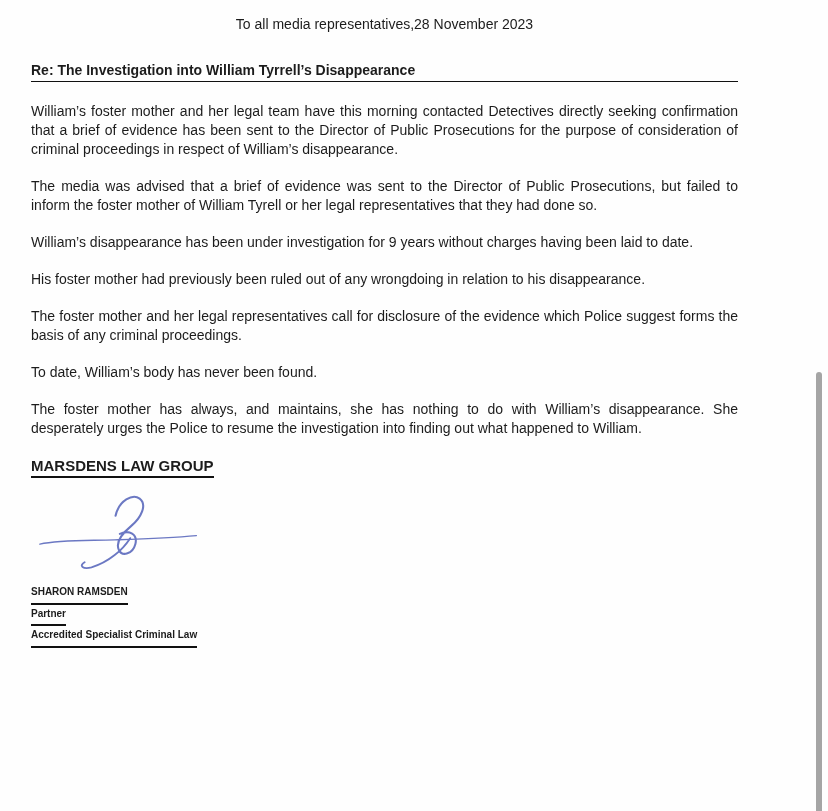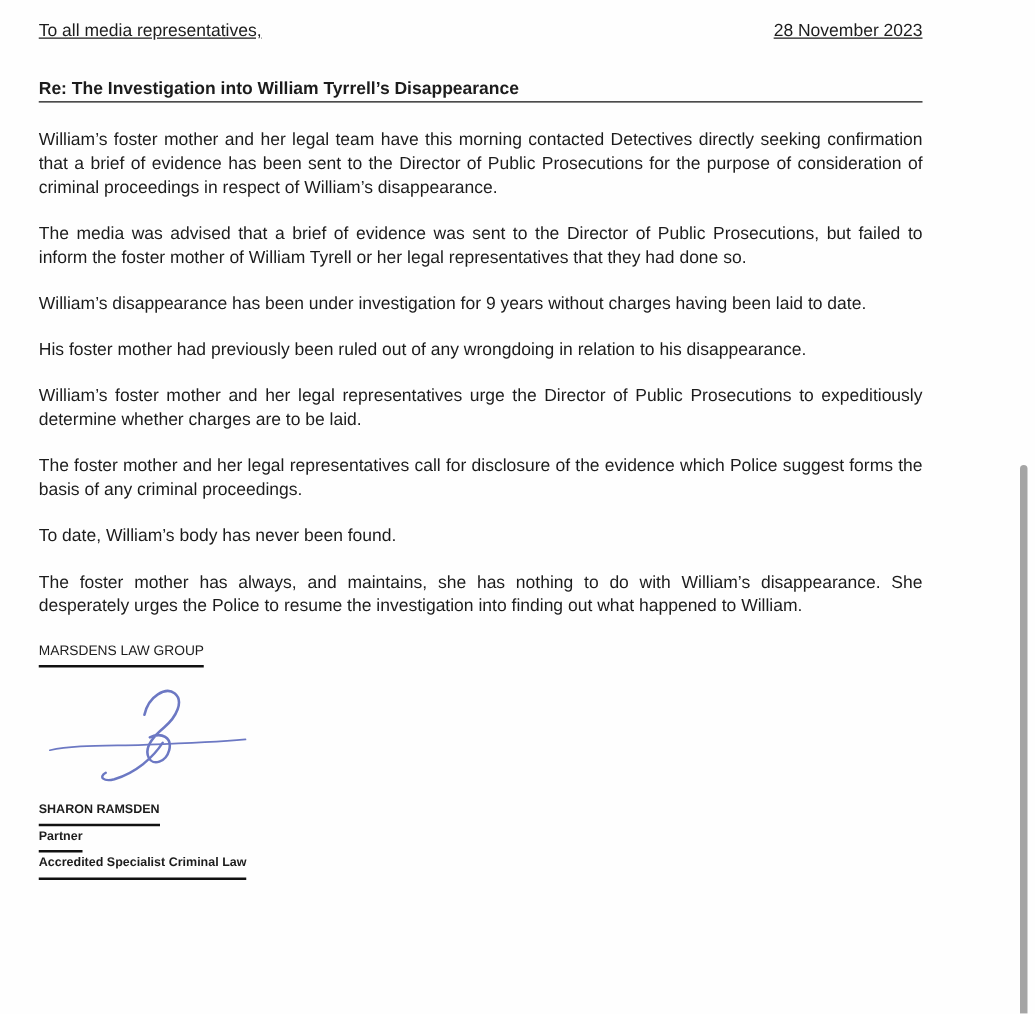--- a/index.html
+++ b/index.html
@@ -16,40 +16,39 @@
     font-family: "Liberation Sans", "DejaVu Sans", sans-serif;
     color: #1c1c1c;
     font-size: 14px;
     line-height: 19px;
   }
   .letter {
     padding: 15px 90px 0 31px;
   }
   .header-row {
     display: flex;
-    justify-content: space-between;
+    justify-content: center;
     align-items: baseline;
-    text-decoration: underline;
   }
   .subject {
     margin-top: 27px;
     font-weight: bold;
     border-bottom: 1px solid #111;
     padding-bottom: 1px;
   }
   .body-paragraphs { margin-top: 20px; }
   .body-paragraphs p {
     margin: 0 0 18px 0;
     text-align: justify;
   }
   .closing { margin-top: 40px; }
   .firm {
     margin-top: 17px;
-    font-weight: normal;
-    font-size: 11px;
+    font-weight: bold;
+    font-size: 15px;
   }
   .firm span, .sig-name span {
     display: inline-block;
     border-bottom: 2px solid #111;
     padding-bottom: 1px;
   }
   .signature-wrap {
     margin-top: 9px;
     margin-left: 2px;
     width: 172px;
@@ -82,21 +81,20 @@
       <span>28 November 2023</span>
     </div>
 
     <div class="subject">Re: The Investigation into William Tyrrell’s Disappearance</div>
 
     <div class="body-paragraphs">
         <p>William’s foster mother and her legal team have this morning contacted Detectives directly seeking confirmation that a brief of evidence has been sent to the Director of Public Prosecutions for the purpose of consideration of criminal proceedings in respect of William’s disappearance.</p>
         <p>The media was advised that a brief of evidence was sent to the Director of Public Prosecutions, but failed to inform the foster mother of William Tyrell or her legal representatives that they had done so.</p>
         <p>William’s disappearance has been under investigation for 9 years without charges having been laid to date.</p>
         <p>His foster mother had previously been ruled out of any wrongdoing in relation to his disappearance.</p>
-        <p>William’s foster mother and her legal representatives urge the Director of Public Prosecutions to expeditiously determine whether charges are to be laid.</p>
         <p>The foster mother and her legal representatives call for disclosure of the evidence which Police suggest forms the basis of any criminal proceedings.</p>
         <p>To date, William’s body has never been found.</p>
         <p>The foster mother has always, and maintains, she has nothing to do with William’s disappearance. She desperately urges the Police to resume the investigation into finding out what happened to William.</p>
       </div>
 
 
     <div class="firm">
       <span>MARSDENS LAW GROUP</span>
     </div>
 

